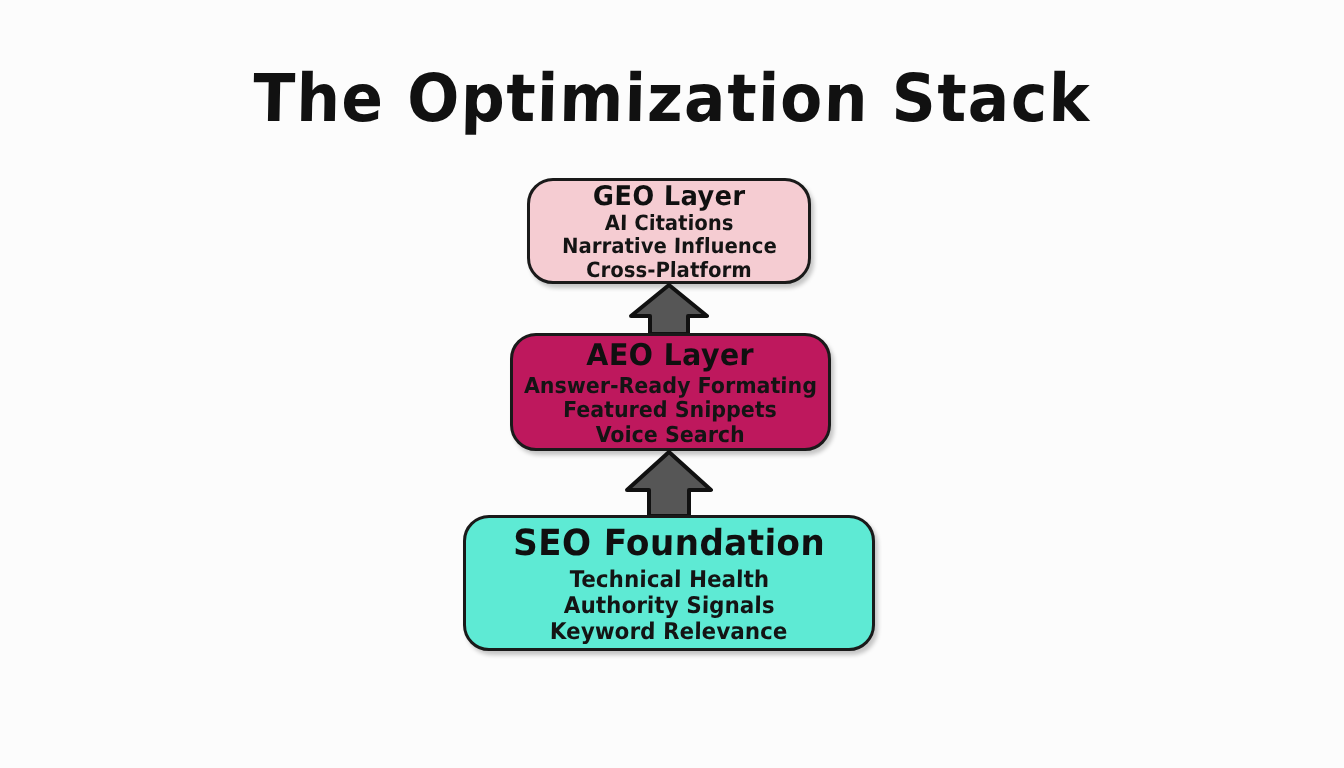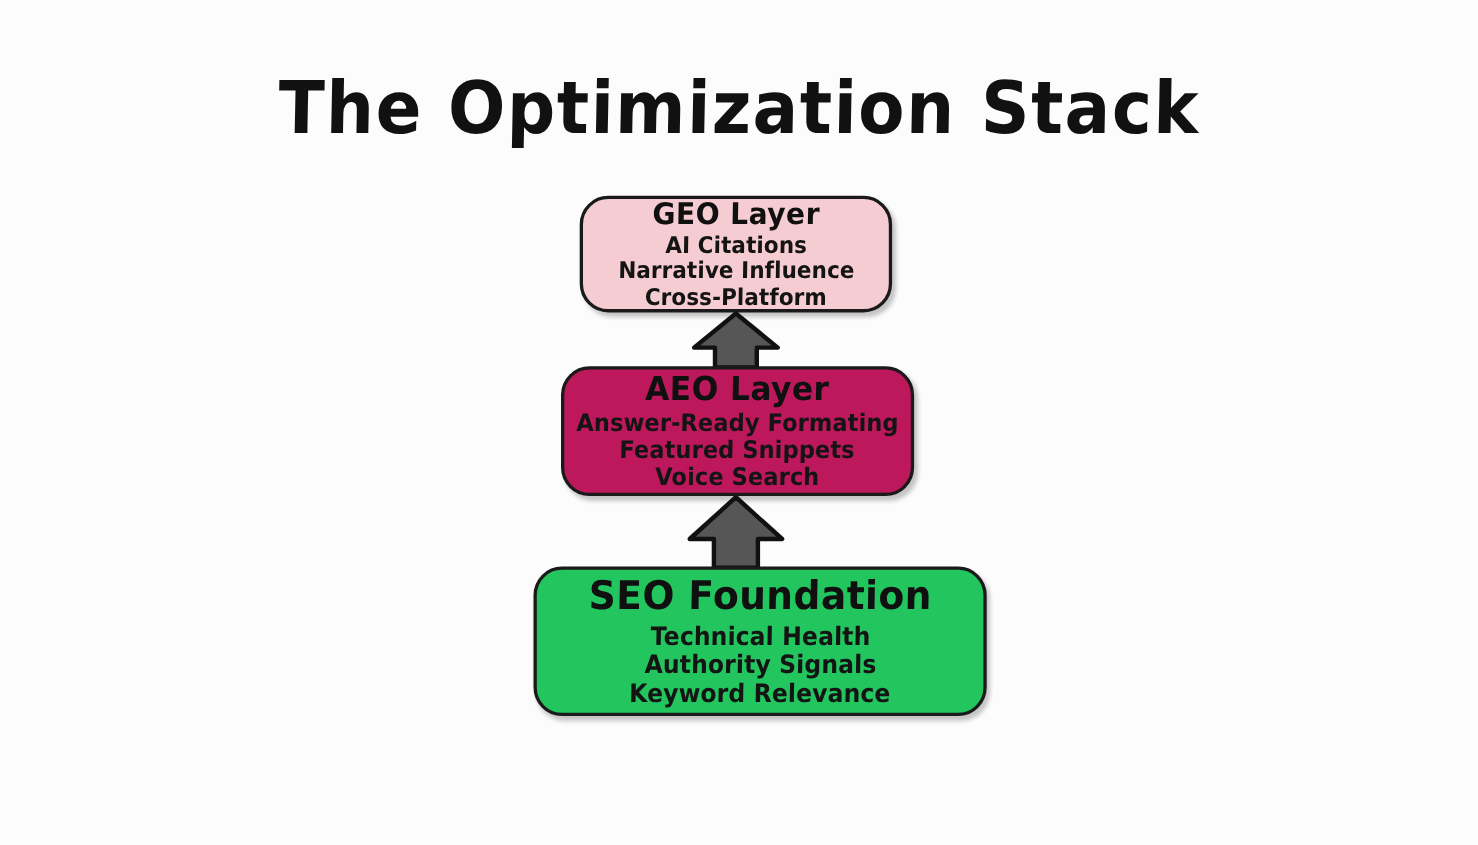--- a/index.html
+++ b/index.html
@@ -90,25 +90,25 @@
     top: 333px;
     width: 321px;
     height: 118px;
     background: #be185d;
   }
   #aeo-layer-box .layer-heading { font-size: 30px; margin-bottom: 2px; }
   #aeo-layer-box .layer-line    { font-size: 22px; line-height: 1.12; }
 
   
   #seo-foundation-box {
-    left: 485px;
+    left: 463px;
     top: 515px;
     width: 412px;
     height: 136px;
-    background: #22c55e;
+    background: #5eead4;
   }
   #seo-foundation-box .layer-heading { font-size: 36px; margin-bottom: 3px; }
   #seo-foundation-box .layer-line    { font-size: 23px; line-height: 1.13; }
 
   
   .stack-arrow {
     position: absolute;
   }
   .stack-arrow svg { display: block; }
 

